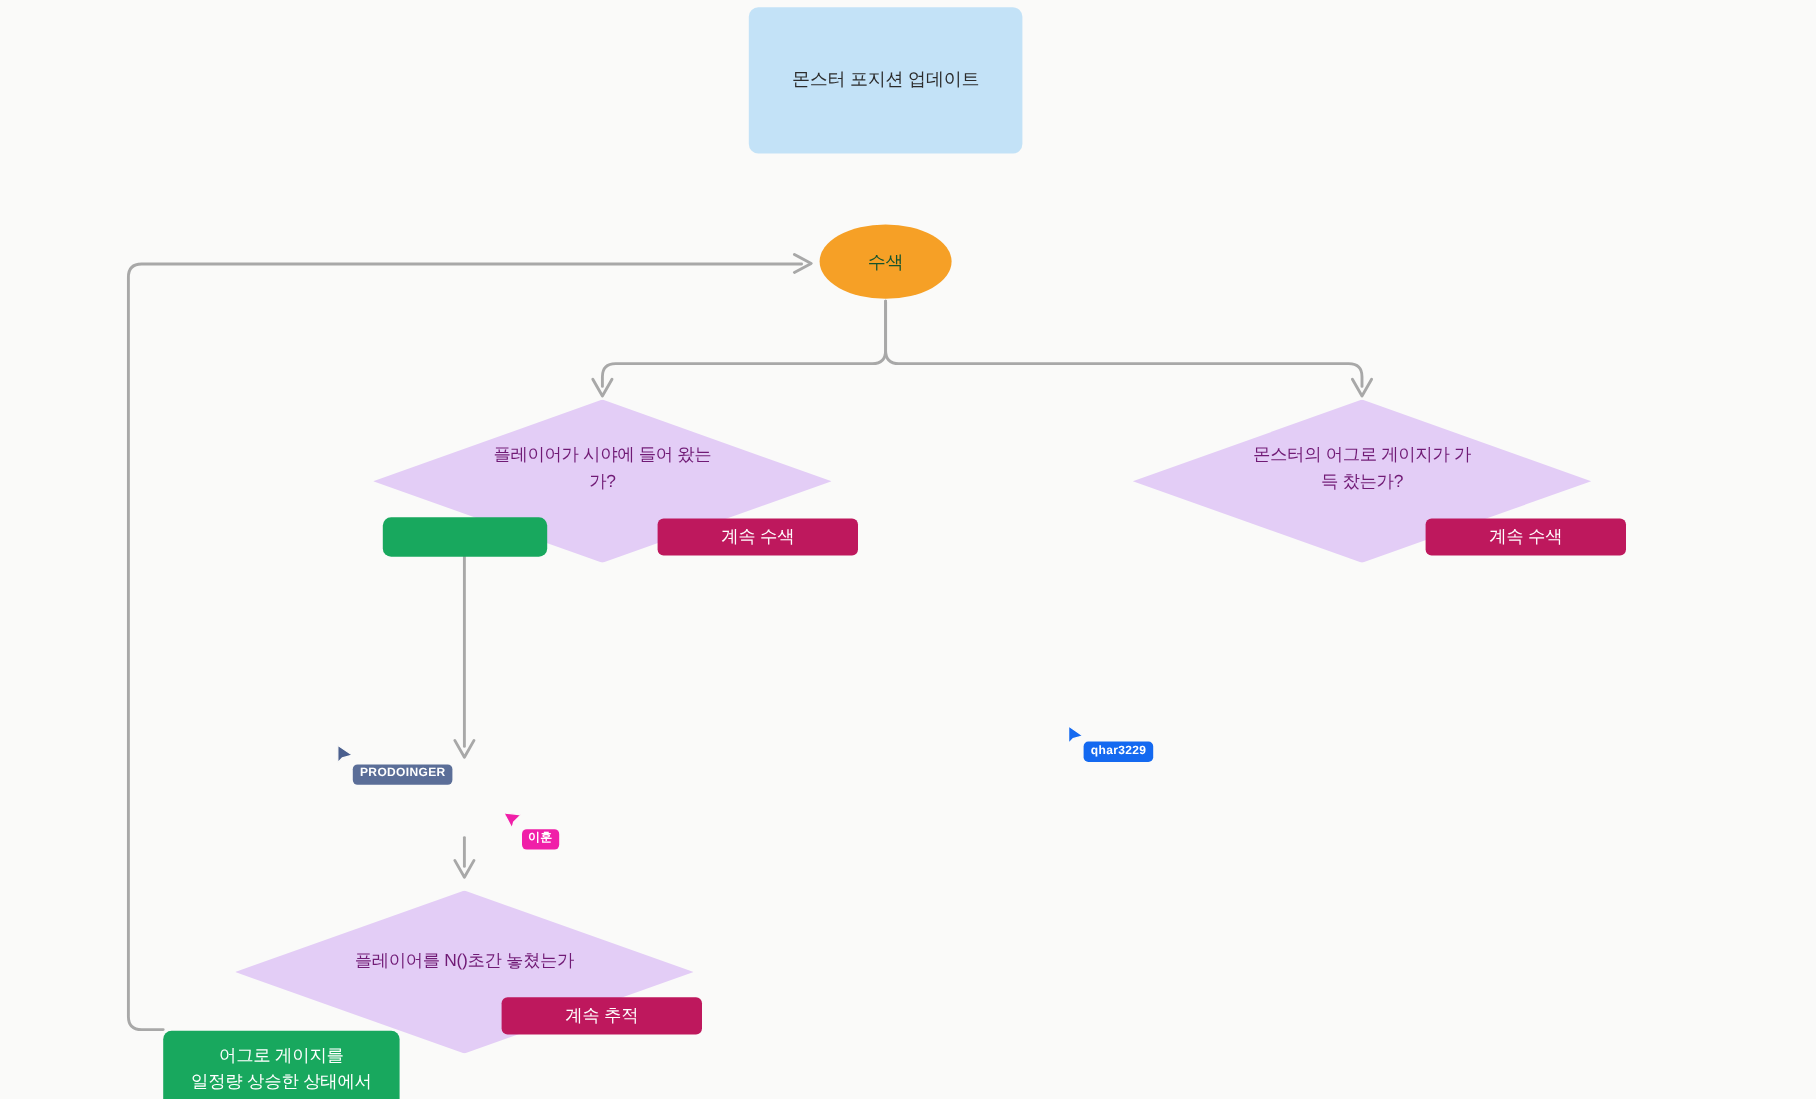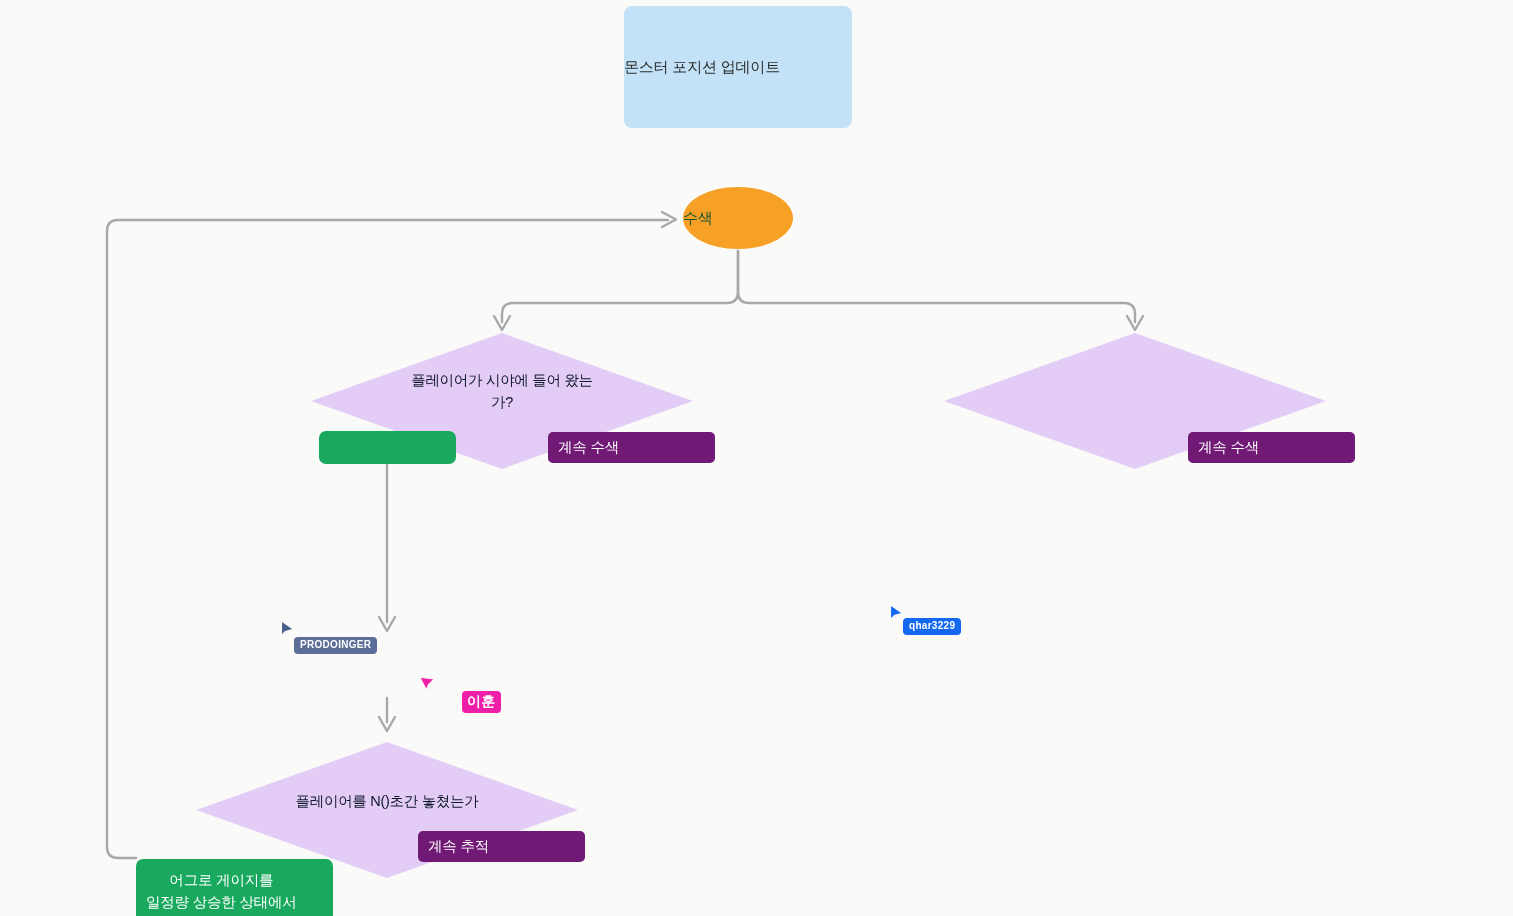--- a/index.html
+++ b/index.html
@@ -26,21 +26,21 @@
     top: 0;
     width: 1513px;
     height: 916px;
     pointer-events: none;
   }
   .node {
     position: absolute;
     box-sizing: border-box;
     display: flex;
     align-items: center;
-    justify-content: flex-start;
+    justify-content: center;
     text-align: center;
   }
   
   .title-box {
     background: #c3e2f7;
     border-radius: 8px;
     color: #2b2b2b;
     font-size: 15px;
     line-height: 1.45;
     letter-spacing: -0.2px;
@@ -64,40 +64,40 @@
     clip-path: polygon(50% 0%, 100% 50%, 50% 100%, 0% 50%);
     border-radius: 6px;
   }
   .diamond-label {
     position: absolute;
     left: 50%;
     top: 50%;
     transform: translate(-50%, -50%);
     width: 200px;
     text-align: center;
-    color: #0f172a;
+    color: #701a75;
     font-size: 14.5px;
     line-height: 1.55;
     letter-spacing: -0.3px;
     white-space: pre-line;
   }
   
   .green-box {
     background: #18a85e;
     border-radius: 7px;
     color: #ffffff;
     font-size: 14.5px;
     line-height: 1.5;
     letter-spacing: -0.2px;
     white-space: pre-line;
     padding: 6px 10px;
   }
   
   .red-box {
-    background: #701a75;
+    background: #be185d;
     border-radius: 5px;
     color: #ffffff;
     font-size: 14.5px;
     letter-spacing: -0.2px;
     padding: 15px 10px;
   }
   
   .cursor {
     position: absolute;
     pointer-events: none;
@@ -110,23 +110,22 @@
     white-space: nowrap;
     border-radius: 4px;
     color: #ffffff;
     font-size: 10px;
     font-weight: bold;
     padding: 2px 6px 3px 6px;
     letter-spacing: 0.3px;
     line-height: 1.2;
   }
   .cursor-label.small {
-    font-size: 14px;
+    font-size: 10px;
     padding: 2px 5px 3px 5px;
-    margin-left: 27px;
   }
 </style>
 </head>
 <body>
 
 <div id="canvas">
 
   <svg class="edges" viewBox="0 0 1513 916" width="1513" height="916">
     <g fill="none" stroke="#a8a8a8" stroke-width="2.4" stroke-linecap="round" stroke-linejoin="round">
 
@@ -159,20 +158,22 @@
   </div>
 
   <div class="diamond-wrap" style="left:311px; top:333px; width:382px; height:136px;">
     <div class="diamond-shape"></div>
     <div class="diamond-label" style="top:58px;">플레이어가 시야에 들어 왔는
 가?</div>
   </div>
 
   <div class="diamond-wrap" style="left:944px; top:333px; width:382px; height:136px;">
     <div class="diamond-shape"></div>
+    <div class="diamond-label" style="top:58px;">몬스터의 어그로 게이지가 가
+득 찼는가?</div>
   </div>
 
   <div class="diamond-wrap" style="left:196px; top:742px; width:382px; height:136px;">
     <div class="diamond-shape"></div>
     <div class="diamond-label" style="top:59px; width:260px;">플레이어를 N()초간 놓쳤는가</div>
   </div>
 
   <div class="node green-box" style="left:319px; top:431px; width:137px; height:33px;">
     <span></span>
   </div>

